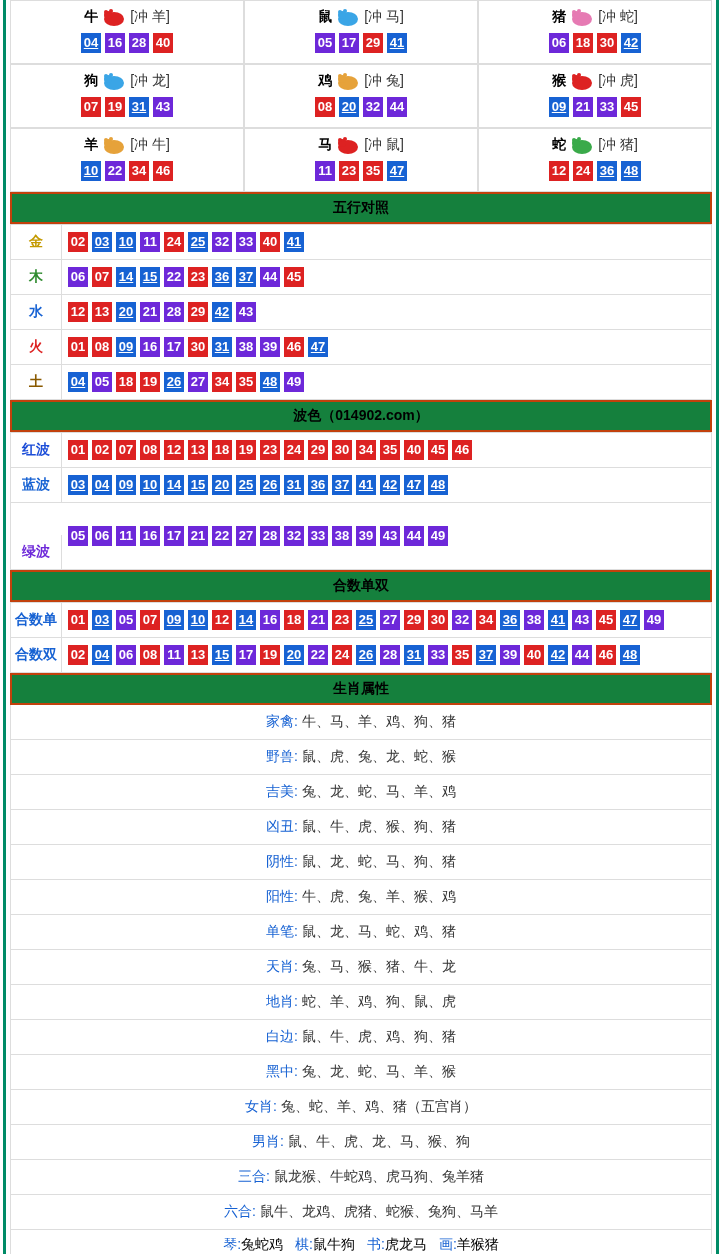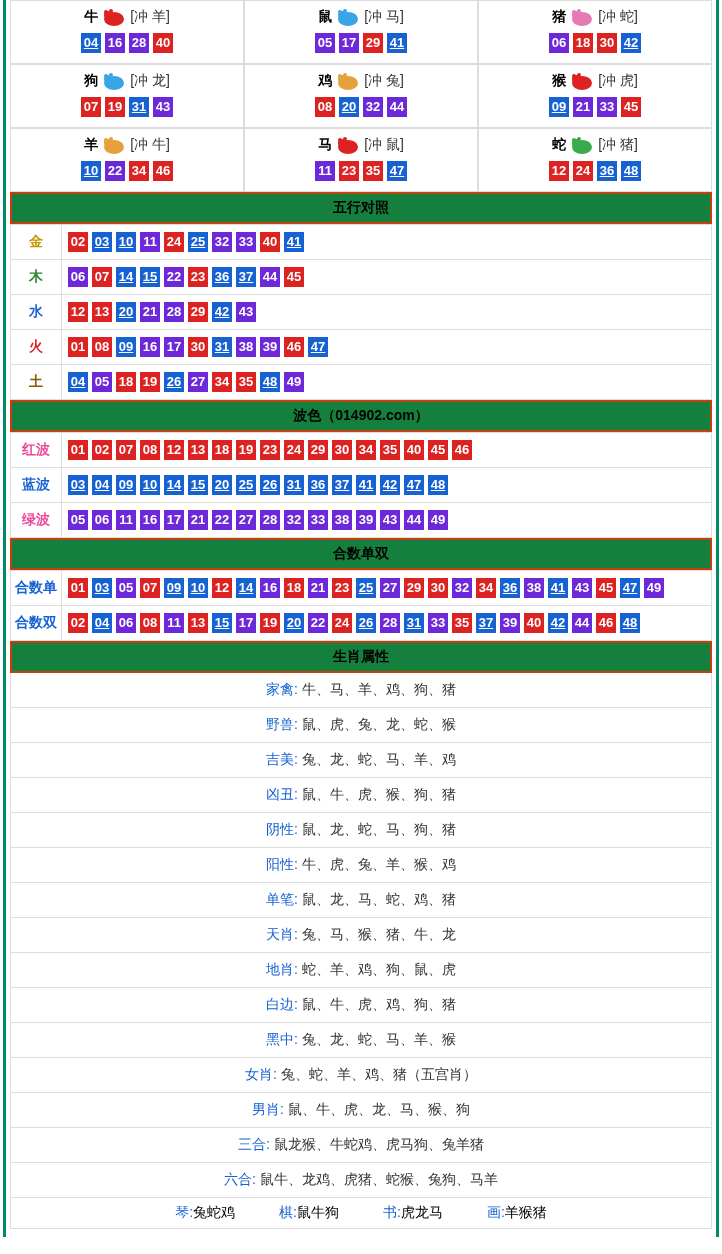--- a/index.html
+++ b/index.html
@@ -18,28 +18,28 @@
   .section-head { border:2px solid #c2410c; background:#15803d; text-align:center; padding:5px 0; font-weight:bold; }
   .row { display:flex; border:1px solid #ddd; border-top:none; align-items:center; }
   .row:first-child { border-top:1px solid #ddd; }
   .row-label { width:50px; text-align:center; padding:8px 0; border-right:1px solid #ddd; font-weight:bold; }
   .row-balls { display:flex; flex-wrap:wrap; gap:4px; padding:6px; flex:1; }
   .lbl-gold { color:#c49a00; }
   .lbl-wood { color:#2e8b2e; }
   .lbl-water { color:#1762d3; }
   .lbl-fire { color:#d22; }
   .lbl-earth { color:#8a5a00; }
-  .lbl-red { color:#ec4899; }
+  .lbl-red { color:#1d4ed8; }
   .lbl-blue { color:#1762d3; }
-  .lbl-green { color:#ec4899; }
+  .lbl-green { color:#6d28d9;margin-top:32px; }
   .attr-row { border:1px solid #ddd; border-top:none; text-align:center; padding:8px 0; }
   .attr-label { color:#1762d3; }
   .attr-val { color:#333; }
   .foot-row { border:1px solid #ddd; border-top:none; text-align:center; padding:6px 0; }
-  .foot-pair { display:inline-block; margin:0 22px; }
+  .foot-pair { display:inline-block; margin:0 6px; }
   .foot-key { color:#1762d3; }
 </style>
 </head>
 <body>
 
 <div class="wrap">
   <div class="zodiac-grid" id="zodiac-grid">
       <div class="zodiac-cell">
         <div class="zodiac-head">
           <span class="zname">牛</span>

